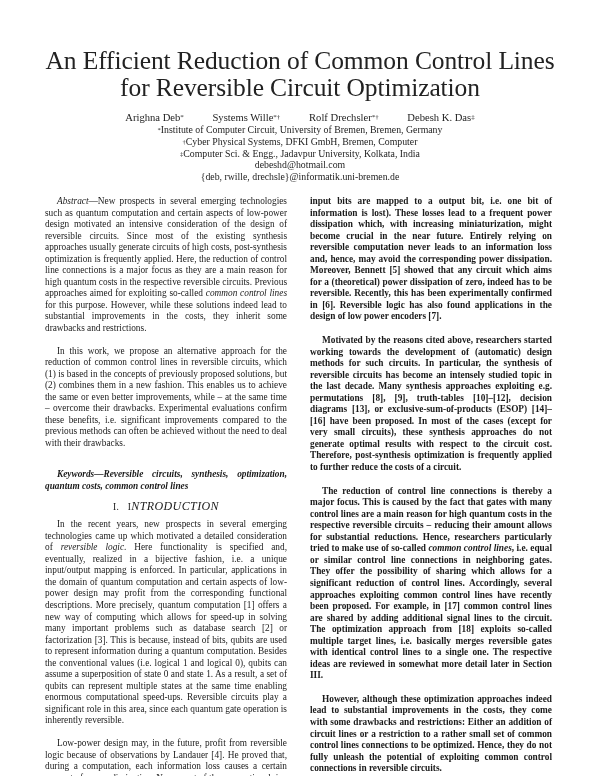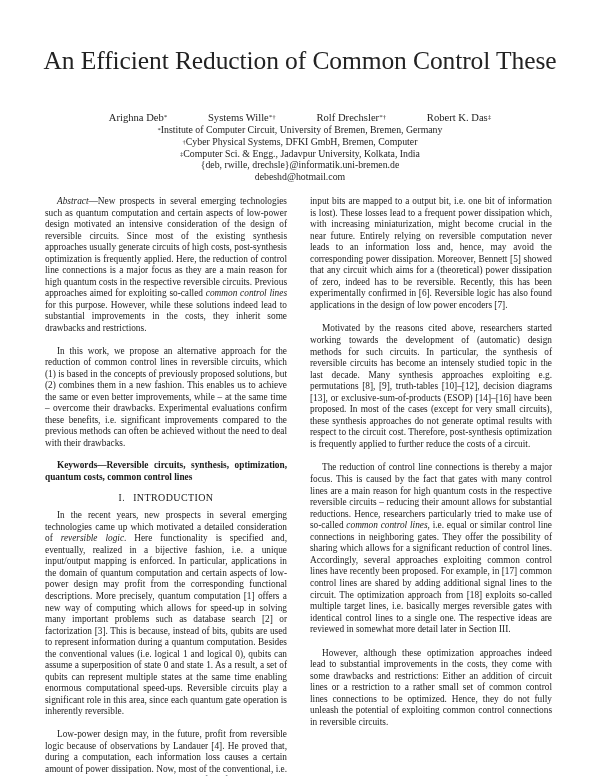--- a/index.html
+++ b/index.html
@@ -1,53 +1,54 @@
 <!DOCTYPE html>
 <html><head>
   <meta charset="utf-8">
   <style>
     html, body { margin: 0; padding: 0; background: #ffffff; }
     body { width: 600px; height: 776px; position: relative; overflow: hidden; font-family: "Liberation Serif", serif; color: #1a1a1a; }
     .title { position: absolute; left: 0; width: 600px; top: 47px; text-align: center; font-size: 25.5px; line-height: 27px; color: #222; letter-spacing: -0.1px; }
     .authors { position: absolute; left: 0; width: 600px; top: 112px; text-align: center; font-size: 10.6px; line-height: 12px; color: #222; }
-    .authors .name { display: inline-block; margin: 0 19px; }
+    .authors .name { display: inline-block; margin: 0 13px; }
     .authors sup { font-size: 7px; vertical-align: top; position: relative; top: -1px; }
     .affil { position: absolute; left: 0; width: 600px; top: 124px; text-align: center; font-size: 9.8px; line-height: 11.8px; color: #222; }
     .affil div sup { font-size: 6.5px; vertical-align: top; }
     .col { position: absolute; top: 196px; width: 242px; font-size: 9.3px; line-height: 11.55px; text-align: justify; hyphens: auto; }
     .col-left { left: 45px; }
-    .col-right { left: 310px; }
+    .col-right { left: 310px; font-weight: bold; }
     p { margin: 0; text-indent: 12px; }
     .bold { font-weight: normal; }
     .gap { height: 11px; }
-    .kw { font-weight: bold; margin-top: 0; }
+    .kw { font-weight: bold; font-style: italic; margin-top: 9px; }
     .section-head { text-align: center; font-size: 9.5px; margin: 8px 0 6px 0; text-indent: 0; letter-spacing: 0.4px; }
-    .section-head .sc { font-size: 10px; }
+    .section-head .sc { font-size: 12px; font-style: italic; }
     em { font-style: italic; }
   </style>
 </head>
 <body>
 
 <div class="title">
-  <div>An Efficient Reduction of Common Control These</div>
+  <div>An Efficient Reduction of Common Control Lines</div>
+  <div>for Reversible Circuit Optimization</div>
 </div>
 
 <div class="authors">
   <span class="name"><span>Arighna Deb</span><sup>*</sup></span>
   <span class="name"><span>Systems Wille</span><sup>*†</sup></span>
   <span class="name"><span>Rolf Drechsler</span><sup>*†</sup></span>
-  <span class="name"><span>Robert K. Das</span><sup>‡</sup></span>
+  <span class="name"><span>Debesh K. Das</span><sup>‡</sup></span>
 </div>
 
 <div class="affil">
   <div><sup>*</sup><span>Institute of Computer Circuit, University of Bremen, Bremen, Germany</span></div>
   <div><sup>†</sup><span>Cyber Physical Systems, DFKI GmbH, Bremen, Computer</span></div>
   <div><sup>‡</sup><span>Computer Sci. &amp; Engg., Jadavpur University, Kolkata, India</span></div>
+  <div>debeshd@hotmail.com</div>
   <div>{deb, rwille, drechsle}@informatik.uni-bremen.de</div>
-  <div>debeshd@hotmail.com</div>
 </div>
 
 <div class="col col-left">
   <p class="bold"><em>Abstract</em><span>—New prospects in several emerging technologies such as quantum computation and certain aspects of low-power design motivated an intensive consideration of the design of reversible circuits. Since most of the existing synthesis approaches usually generate circuits of high costs, post-synthesis optimization is frequently applied. Here, the reduction of control line connections is a major focus as they are a main reason for high quantum costs in the respective reversible circuits. Previous approaches aimed for exploiting so-called </span><em>common control lines</em><span> for this purpose. However, while these solutions indeed lead to substantial improvements in the costs, they inherit some drawbacks and restrictions.</span></p>
   <div class="gap"></div>
   <p class="bold">In this work, we propose an alternative approach for the reduction of common control lines in reversible circuits, which (1) is based in the concepts of previously proposed solutions, but (2) combines them in a new fashion. This enables us to achieve the same or even better improvements, while – at the same time – overcome their drawbacks. Experimental evaluations confirm these benefits, i.e. significant improvements compared to the previous methods can often be achieved without the need to deal with their drawbacks.</p>
   <div class="gap"></div>
   <p class="kw"><span>Keywords</span><span>—Reversible circuits, synthesis, optimization, quantum costs, common control lines</span></p>
   <div class="section-head"><span>I.</span>&nbsp;&nbsp;&nbsp;<span>I</span><span class="sc">NTRODUCTION</span></div>
   <p><span>In the recent years, new prospects in several emerging technologies came up which motivated a detailed consideration of </span><em>reversible logic</em><span>. Here functionality is specified and, eventually, realized in a bijective fashion, i.e. a unique input/output mapping is enforced. In particular, applications in the domain of quantum computation and certain aspects of low-power design may profit from the corresponding functional descriptions. More precisely, quantum computation [1] offers a new way of computing which allows for speed-up in solving many important problems such as database search [2] or factorization [3]. This is because, instead of bits, qubits are used to represent information during a quantum computation. Besides the conventional values (i.e. logical 1 and logical 0), qubits can assume a superposition of state 0 and state 1. As a result, a set of qubits can represent multiple states at the same time enabling enormous computational speed-ups. Reversible circuits play a significant role in this area, since each quantum gate operation is inherently reversible.</span></p>

